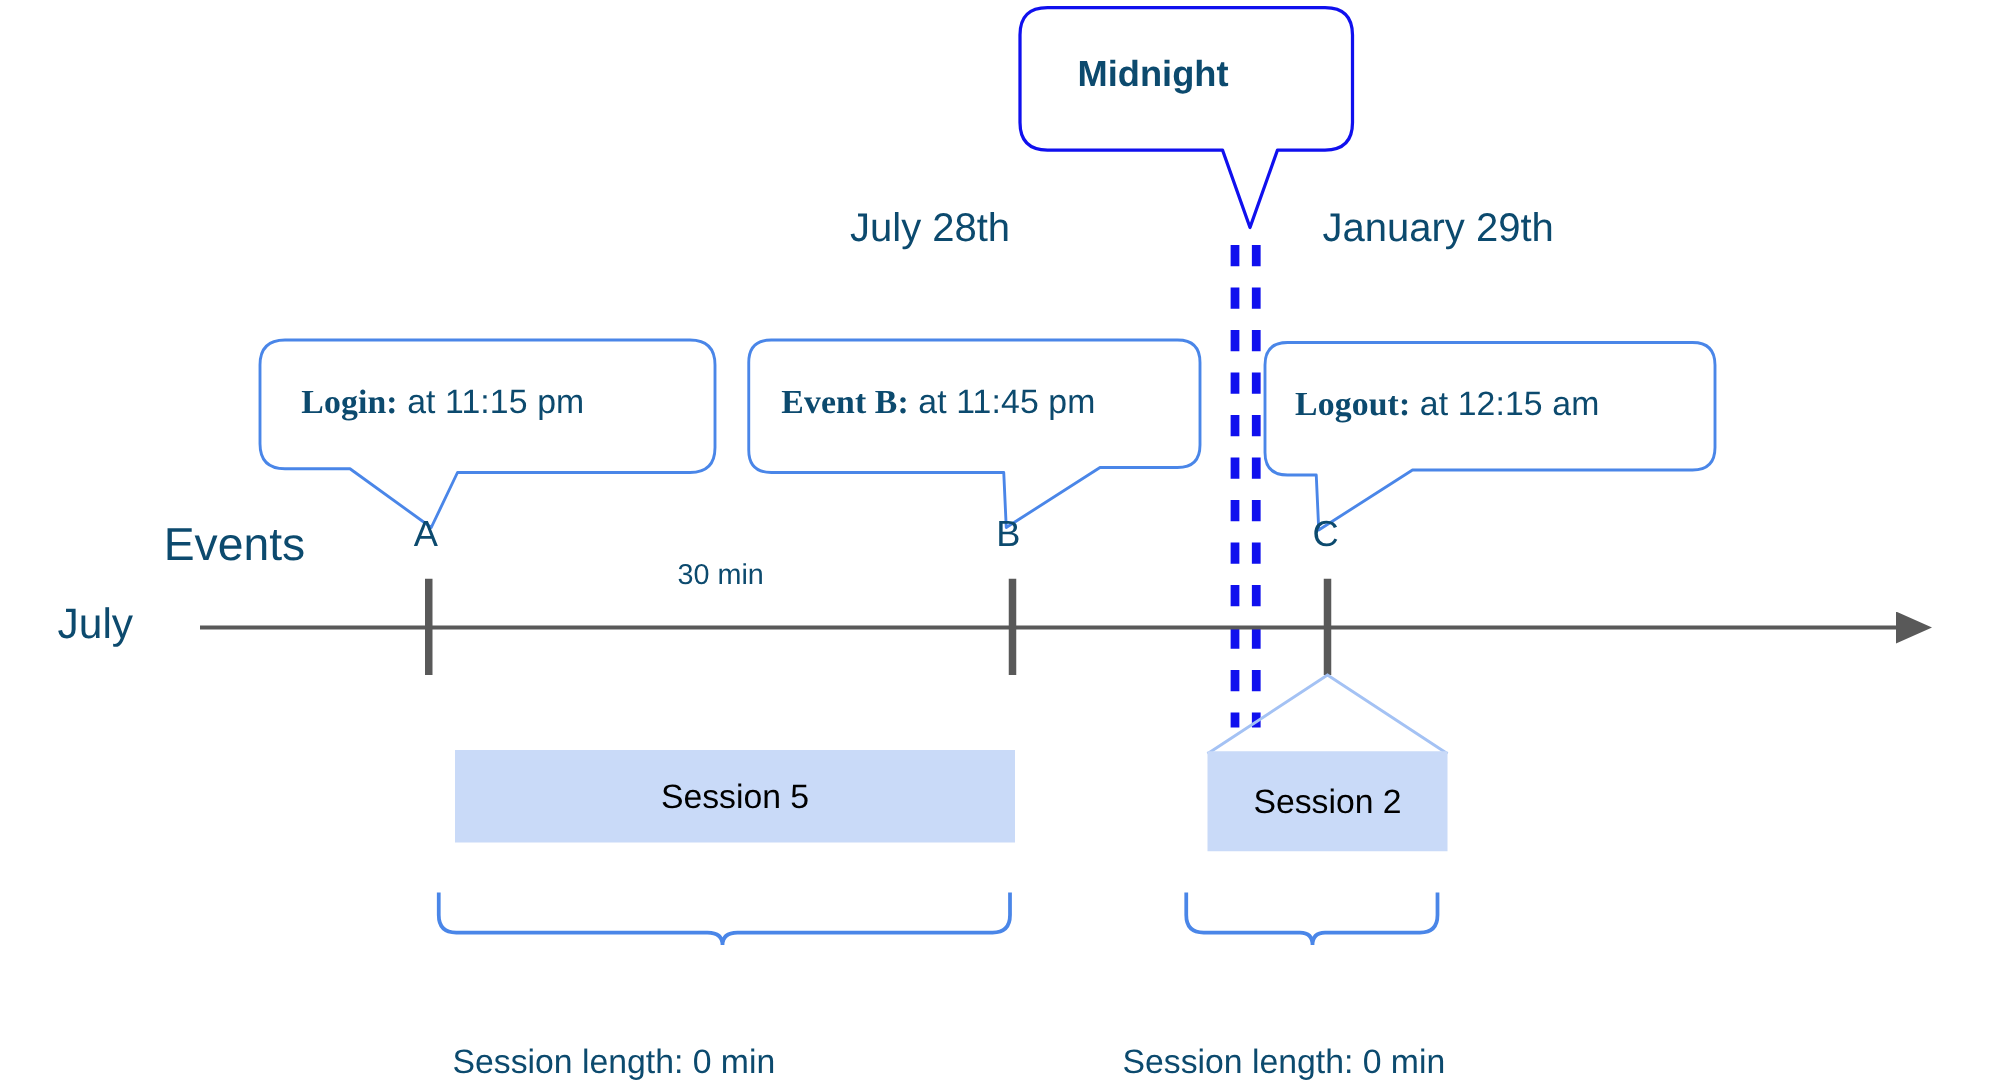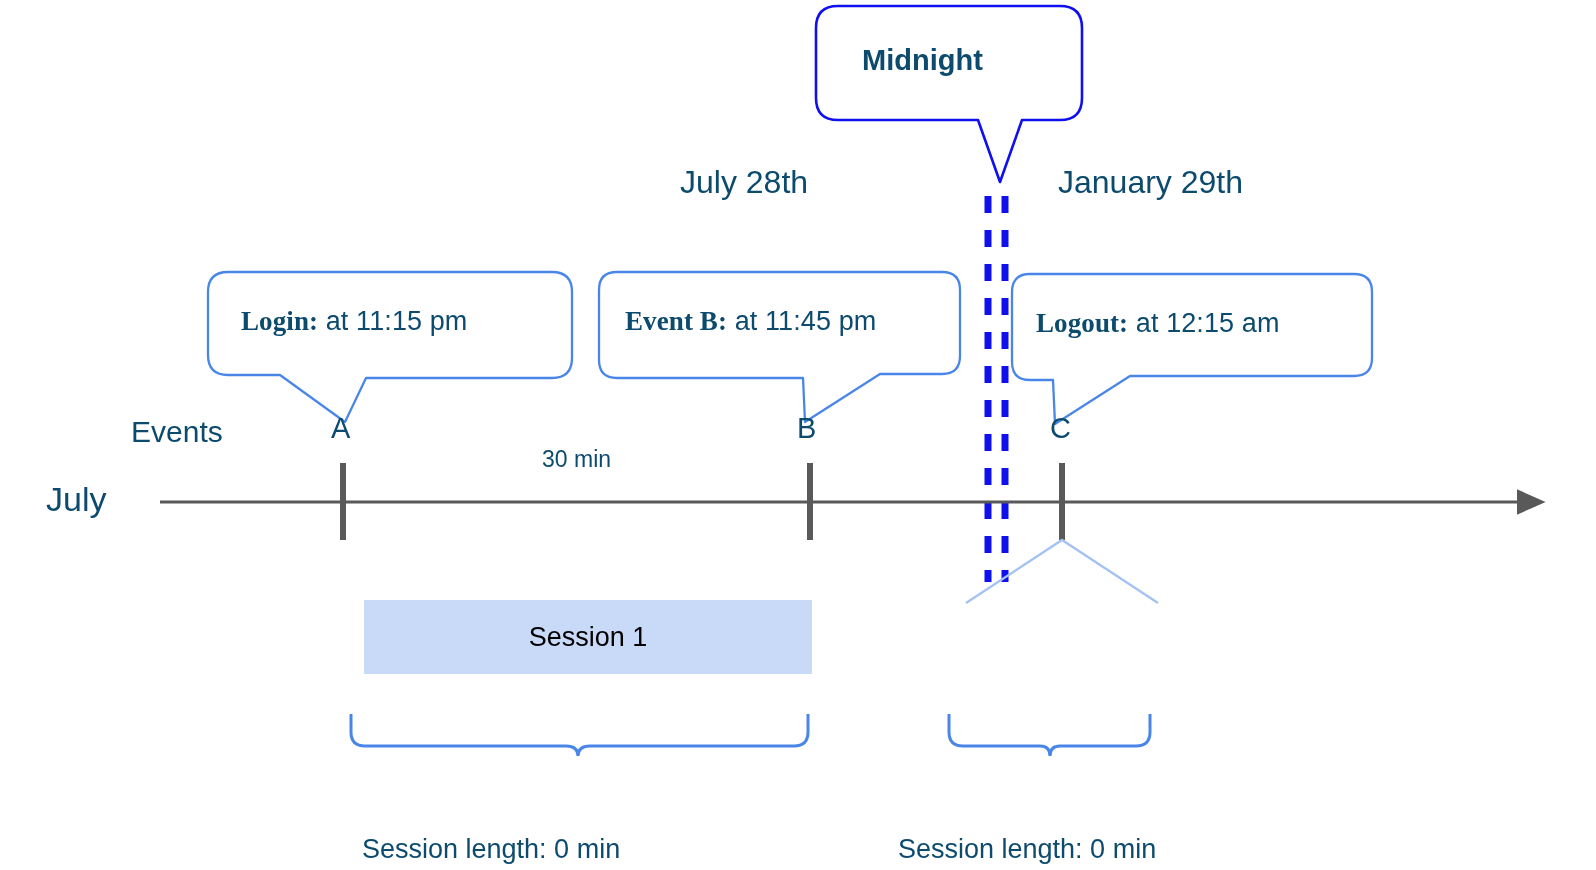--- a/index.html
+++ b/index.html
@@ -40,21 +40,21 @@
   .midnight-text {
     font-size: 29px;
     font-weight: bold;
   }
 
   
   .day-label { font-size: 32px; }
 
   
   .lane-label-user { font-size: 34px; }
-  .lane-label-events { font-size: 30px; }
+  .lane-label-events { font-size: 37px; }
 
   
   .event-letter { font-size: 29px; }
 
   
   .duration-label { font-size: 23px; }
 
   
   .session-label { font-size: 27px; }
 
@@ -173,23 +173,26 @@
       <path d="M 949,714
                L 949,732 Q 949,746 963,746
                L 1040,746 Q 1050,746 1050,756
                Q 1050,746 1060,746
                L 1136,746 Q 1150,746 1150,732
                L 1150,714" fill="none" stroke="#4A86E8" stroke-width="3"></path>
     </g>
   </svg>
 
   <div class="session-bar" style="left:364px; top:600px; width:448px; height:74px;">
-    <span class="session-label">Session 1</span>
-  </div>
-
+    <span class="session-label">Session 5</span>
+  </div>
+
+  <div class="session-bar" style="left:966px; top:601px; width:192px; height:80px;">
+    <span class="session-label">Session 2</span>
+  </div>
 
   <div class="txt midnight-text" style="left:862px; top:44px;">Midnight</div>
 
   <div class="txt day-label" style="left:680px; top:164px;">July 28th</div>
   <div class="txt day-label" style="left:1058px; top:164px;">January 29th</div>
 
   <div class="txt callout-text" style="left:241px; top:306px;">
     <b>Login:</b><span> at 11:15 pm</span>
   </div>
 

